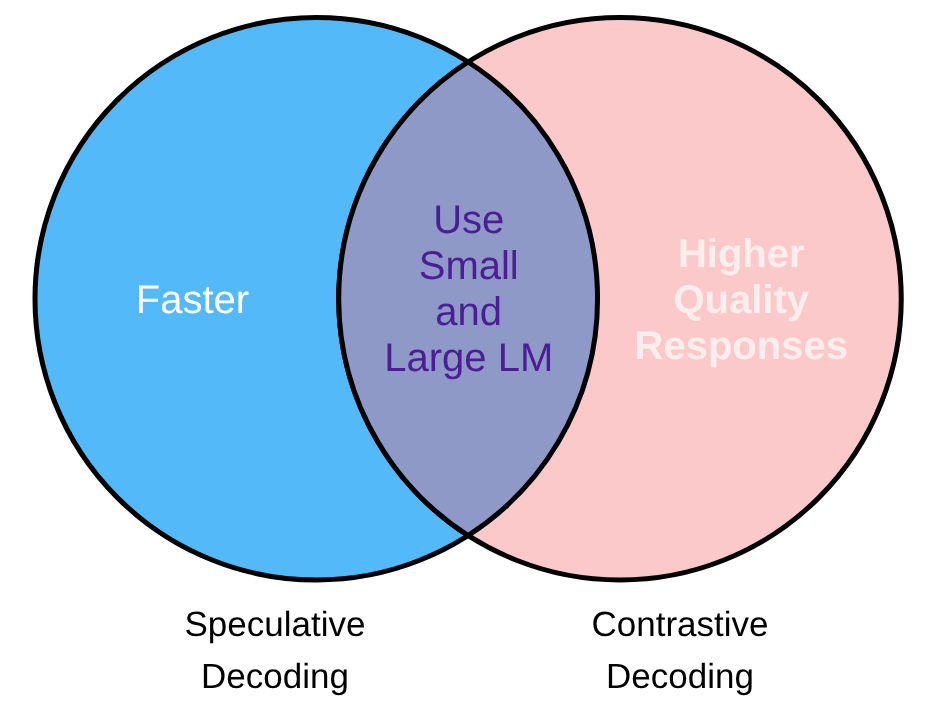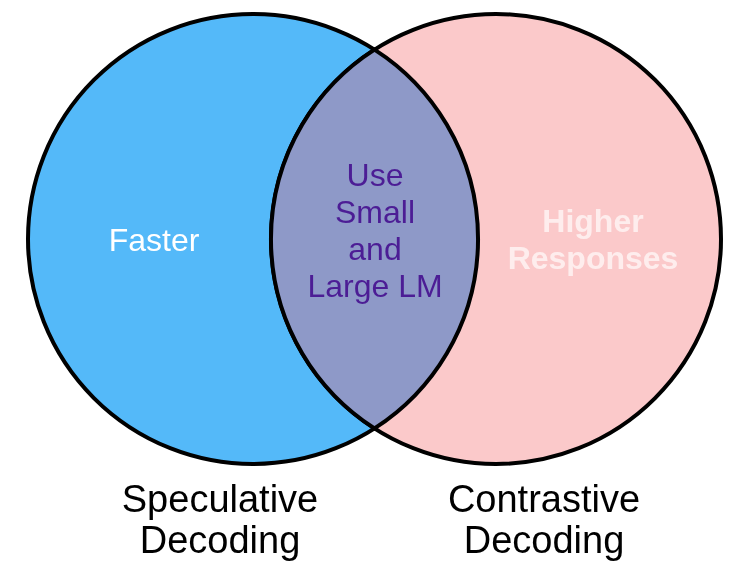--- a/index.html
+++ b/index.html
@@ -44,21 +44,21 @@
     top: 231px;
     color: #4c1d95;
   }
   .right-region-label {
     left: 593px;
     top: 240px;
     color: #feeded;
     font-weight: bold;
   }
   .caption-label {
-    font-size: 38px;
+    font-size: 28px;
     line-height: 41px;
     color: #000000;
     font-weight: 400;
   }
   .left-caption { left: 220px; top: 520px; }
   .right-caption { left: 544px; top: 520px; }
 </style>
 </head>
 <body>
 
@@ -79,20 +79,21 @@
 
   <div class="label region-label overlap-region-label">
     <span>Use</span>
     <span>Small</span>
     <span>and</span>
     <span>Large LM</span>
   </div>
 
   <div class="label region-label right-region-label">
     <span>Higher</span>
+    <span>Quality</span>
     <span>Responses</span>
   </div>
 
   <div class="label caption-label left-caption">
     <span>Speculative</span>
     <span>Decoding</span>
   </div>
 
   <div class="label caption-label right-caption">
     <span>Contrastive</span>

